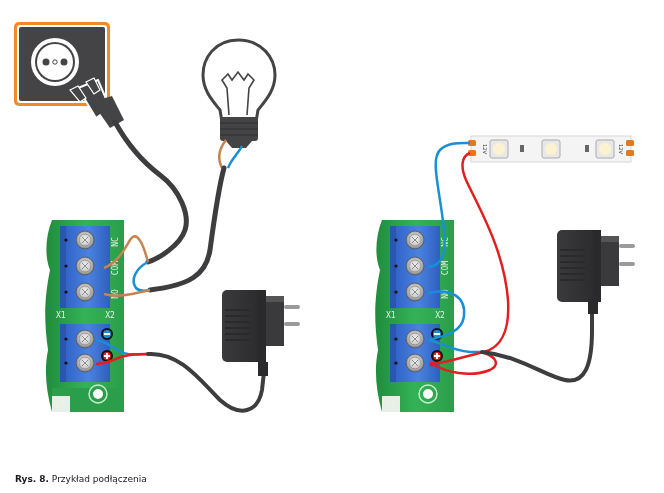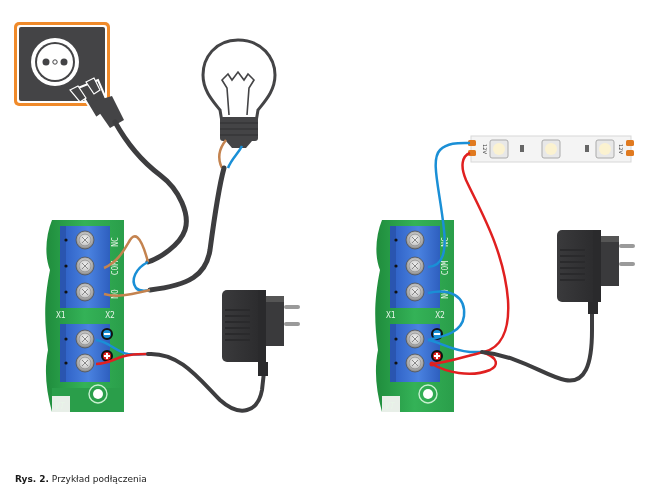--- a/index.html
+++ b/index.html
@@ -228,15 +228,15 @@
       <rect x="601" y="236" width="18" height="50" fill="#3a3a3c"></rect>
       <rect x="601" y="236" width="18" height="6" fill="#555"></rect>
       <rect x="619" y="244" width="16" height="4" rx="2" fill="#9a9a9a"></rect>
       <rect x="619" y="262" width="16" height="4" rx="2" fill="#9a9a9a"></rect>
       <rect x="588" y="302" width="10" height="12" fill="#2a2a2c"></rect>
     </g>
   </g>
 </svg>
 
 <div class="caption">
-  <b>Rys. 2.</b>
+  <b>Rys. 8.</b>
   <span>Przykład podłączenia</span>
 </div>
 
 </body></html>

